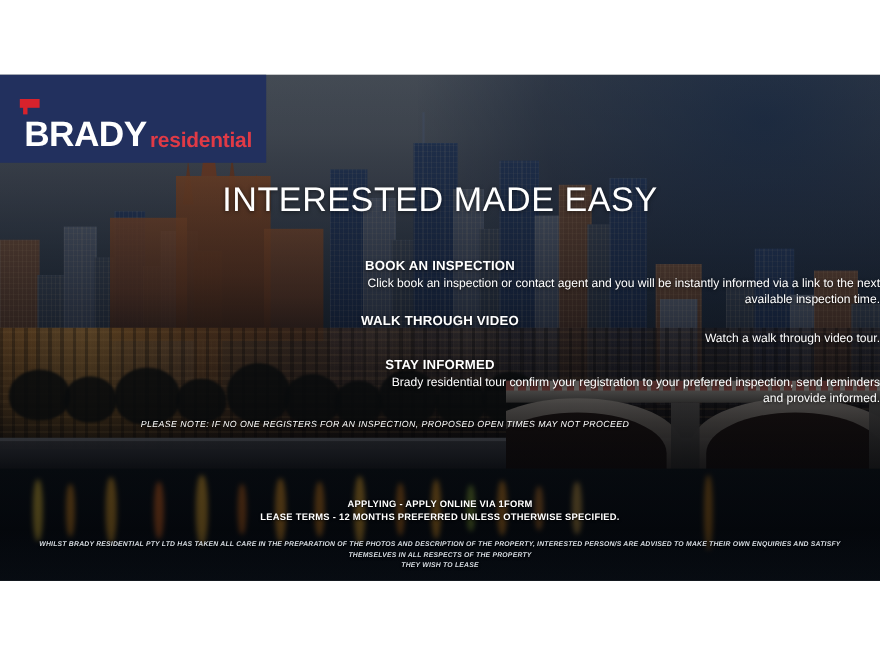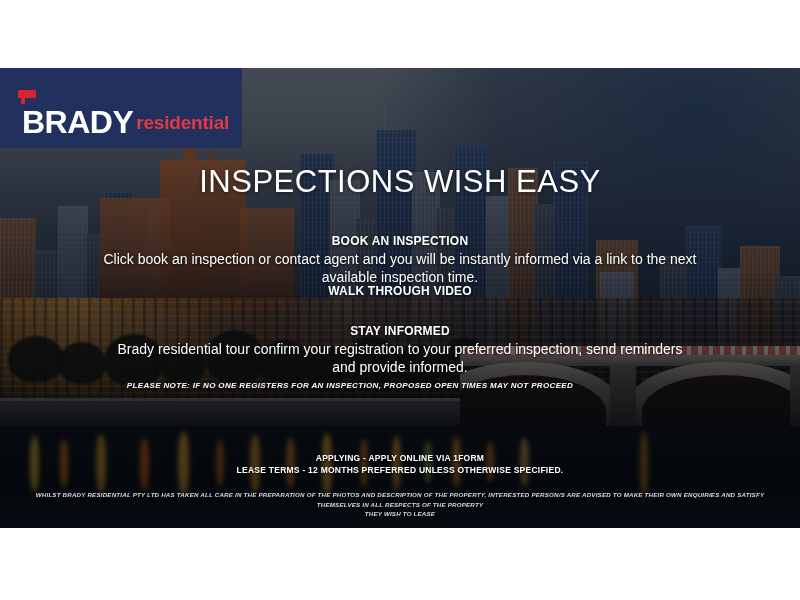--- a/index.html
+++ b/index.html
@@ -188,21 +188,21 @@
   }
 
   
   .logo-plate {
     position:absolute;
     left:0; top:68px; width:242px; height:80px;
     background:#22305e;
     display:flex; align-items:center;
     padding-left:22px;
   }
-  .logo-wrap { position:relative; display:flex; align-items:center;margin-top:28px; }
+  .logo-wrap { position:relative; display:flex; align-items:flex-end;margin-top:28px; }
   .logo-flag {
     position:absolute;
     left:-4px; top:-16px;
     width:18px; height:8px;
     background:#d8222c;
   }
   .logo-flag:after{
     content:"";
     position:absolute; left:3px; top:7px;
     width:4px; height:7px;
@@ -237,35 +237,36 @@
     letter-spacing:.5px;
     text-shadow:0 1px 4px rgba(0,0,0,.55);
   }
   .sec-title {
     font-size:12px;
     font-weight:bold;
     letter-spacing:.2px;
     text-shadow:0 1px 3px rgba(0,0,0,.65);
   }
   .sec-body {
-    font-size:14px;
+    font-size:11px;
     font-weight:400;
     line-height:1.28;
     text-shadow:0 1px 3px rgba(0,0,0,.75);
+    text-align:right;
   }
   .blk1 { position:absolute; left:0; top:166px; width:800px; }
   .blk2 { position:absolute; left:0; top:216px; width:800px; }
   .blk3 { position:absolute; left:0; top:256px; width:800px; }
   .blk-gap { height:3px; }
 
   .note {
     position:absolute; left:0; top:313px; width:700px;
     font-size:8px;
     font-style:italic;
-    font-weight:bold;
+    font-weight:normal;
     letter-spacing:.35px;
     text-shadow:0 1px 2px rgba(0,0,0,.85);
   }
   .cta {
     position:absolute; left:0; top:350px; width:800px;
     font-size:19px;
     font-style:italic;
     font-weight:bold;
     letter-spacing:.3px;
     text-shadow:0 1px 4px rgba(0,0,0,.8);
@@ -455,32 +456,33 @@
   <div class="logo-plate">
     <div class="logo-wrap">
       <span class="logo-flag"></span>
       <span class="logo-brady">BRADY</span>
       <span class="logo-res">residential</span>
     </div>
   </div>
 
   <div class="overlay">
 
-    <div class="headline">INSPECTIONS WISH EASY</div>
+    <div class="headline">INTERESTED MADE EASY</div>
 
     <div class="blk1">
       <div class="sec-title">BOOK AN INSPECTION</div>
       <div class="blk-gap"></div>
       <div class="sec-body">Click book an inspection or contact agent and you will be instantly informed via a link to the next</div>
       <div class="sec-body">available inspection time.</div>
     </div>
 
     <div class="blk2">
       <div class="sec-title">WALK THROUGH VIDEO</div>
       <div class="blk-gap"></div>
+      <div class="sec-body">Watch a walk through video tour.</div>
     </div>
 
     <div class="blk3">
       <div class="sec-title">STAY INFORMED</div>
       <div class="blk-gap"></div>
       <div class="sec-body">Brady residential tour confirm your registration to your preferred inspection, send reminders</div>
       <div class="sec-body">and provide informed.</div>
     </div>
 
     <div class="note">PLEASE NOTE:  IF NO ONE REGISTERS FOR AN INSPECTION, PROPOSED OPEN TIMES MAY NOT PROCEED</div>

